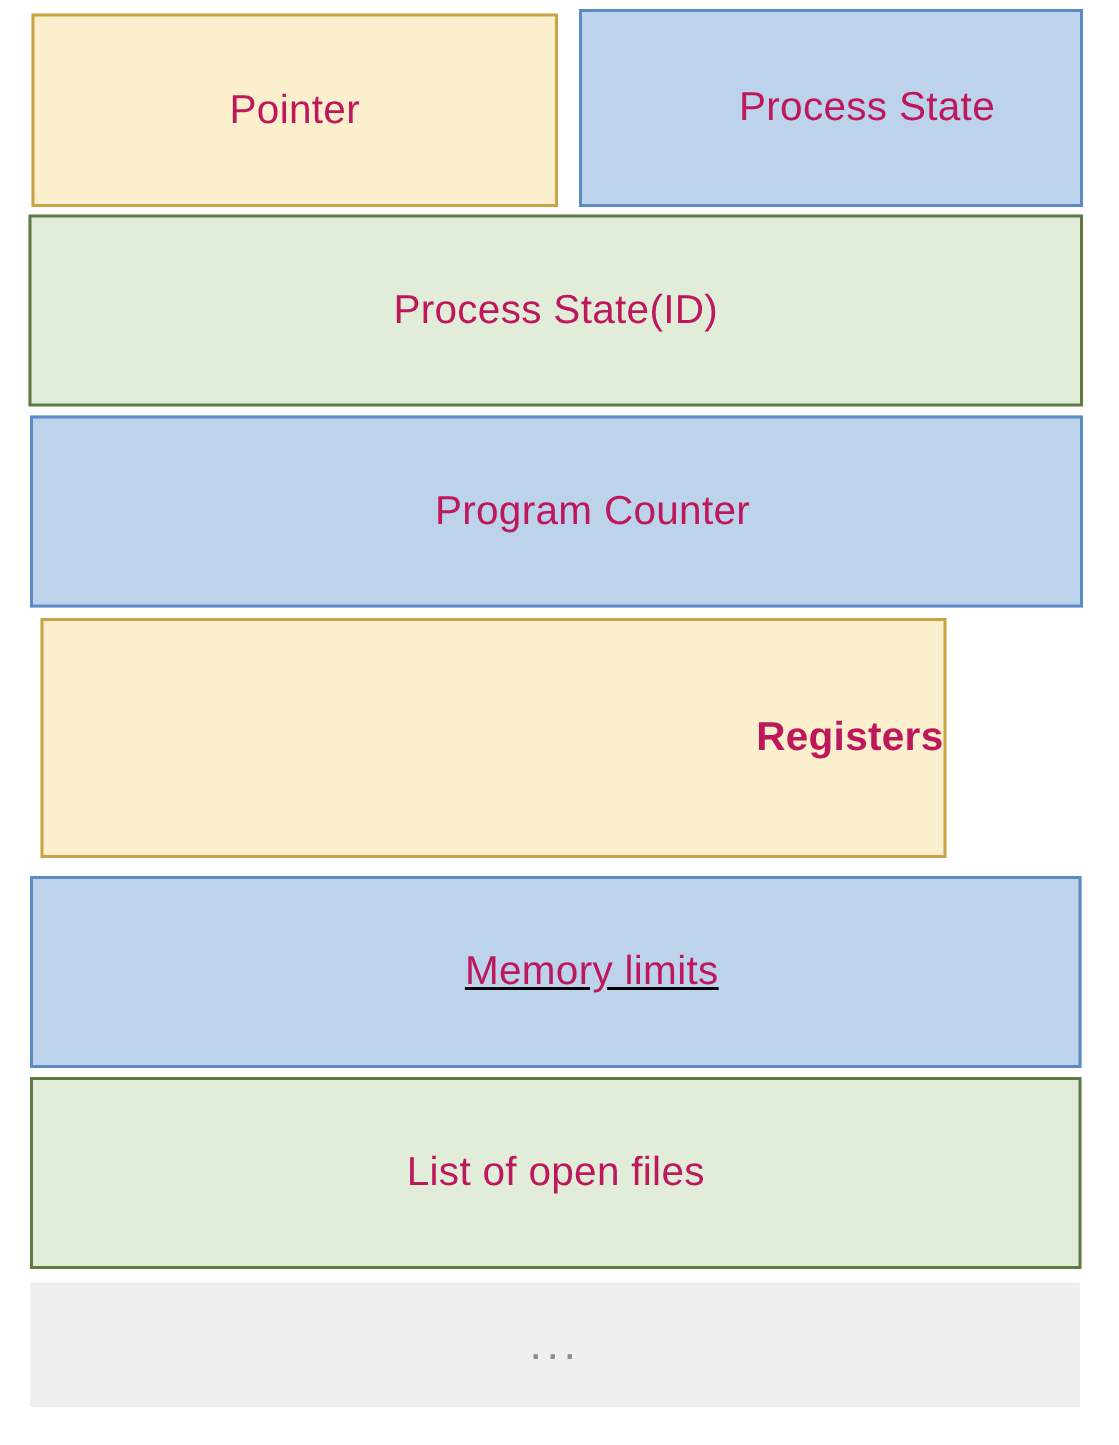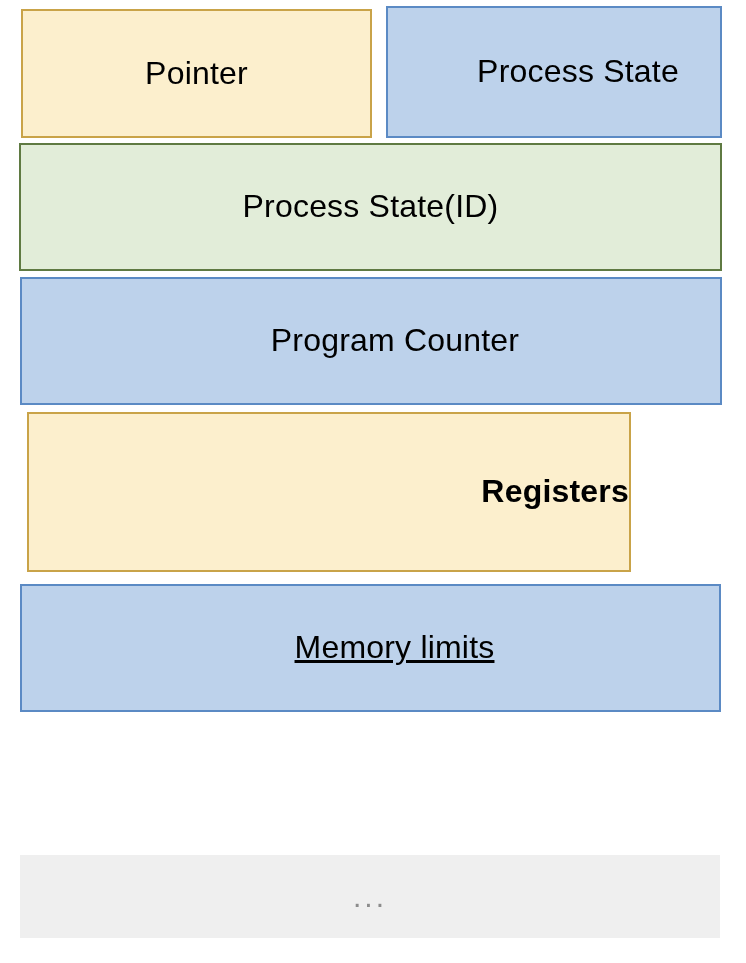--- a/index.html
+++ b/index.html
@@ -25,22 +25,22 @@
     position: absolute;
     box-sizing: border-box;
     display: flex;
     align-items: center;
     justify-content: center;
     border-style: solid;
     border-width: 2px;
   }
 
   .pcb-label {
-    font-size: 32px;
-    color: #000000;
+    font-size: 27px;
+    color: #be185d;
     letter-spacing: 0.2px;
     line-height: 1.1;
     text-align: center;
     white-space: nowrap;
   }
 
   .pcb-label.bold {
     font-weight: bold;
   }
 
@@ -145,18 +145,21 @@
   </div>
 
   <div class="pcb-row fill-yellow" id="row-registers">
     <span class="pcb-label bold">Registers</span>
   </div>
 
   <div class="pcb-row fill-blue" id="row-memory-limits">
     <span class="pcb-label">Memory limits</span>
   </div>
 
+  <div class="pcb-row fill-green" id="row-open-files">
+    <span class="pcb-label">List of open files</span>
+  </div>
 
   <div class="pcb-row fill-gray" id="row-ellipsis">
     <span class="pcb-label">...</span>
   </div>
 
 </div>
 
 </body></html>

